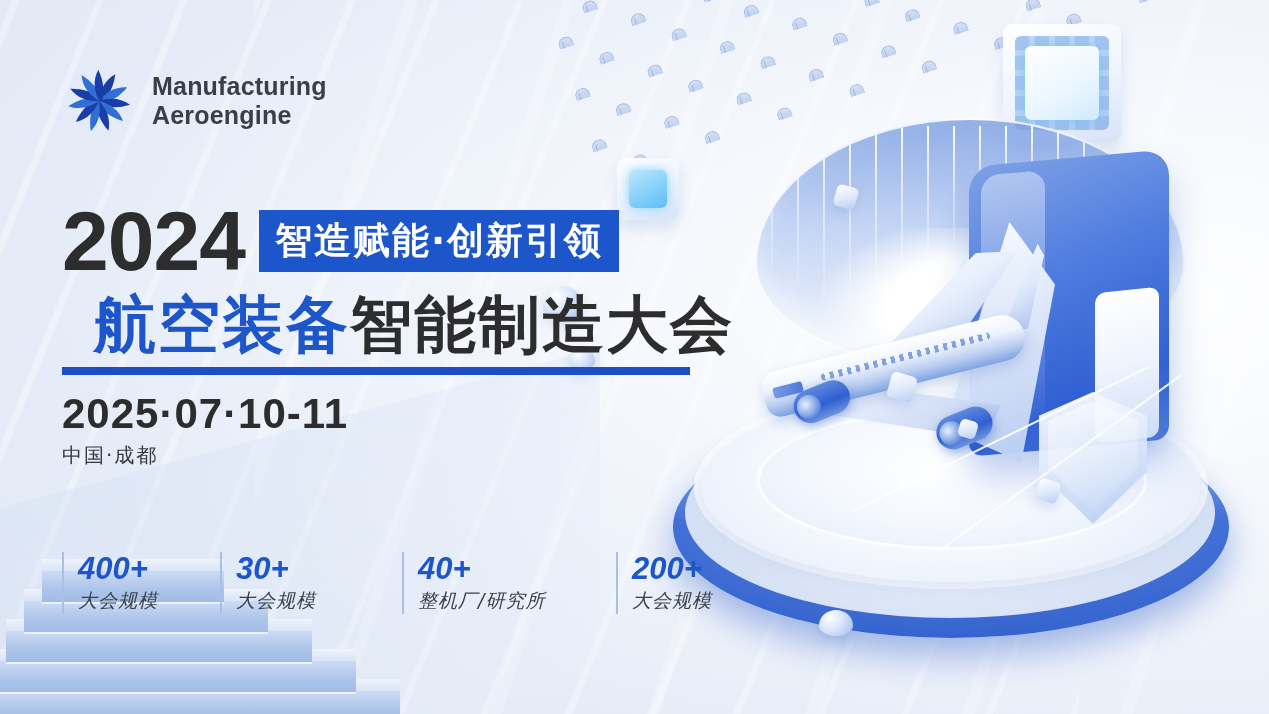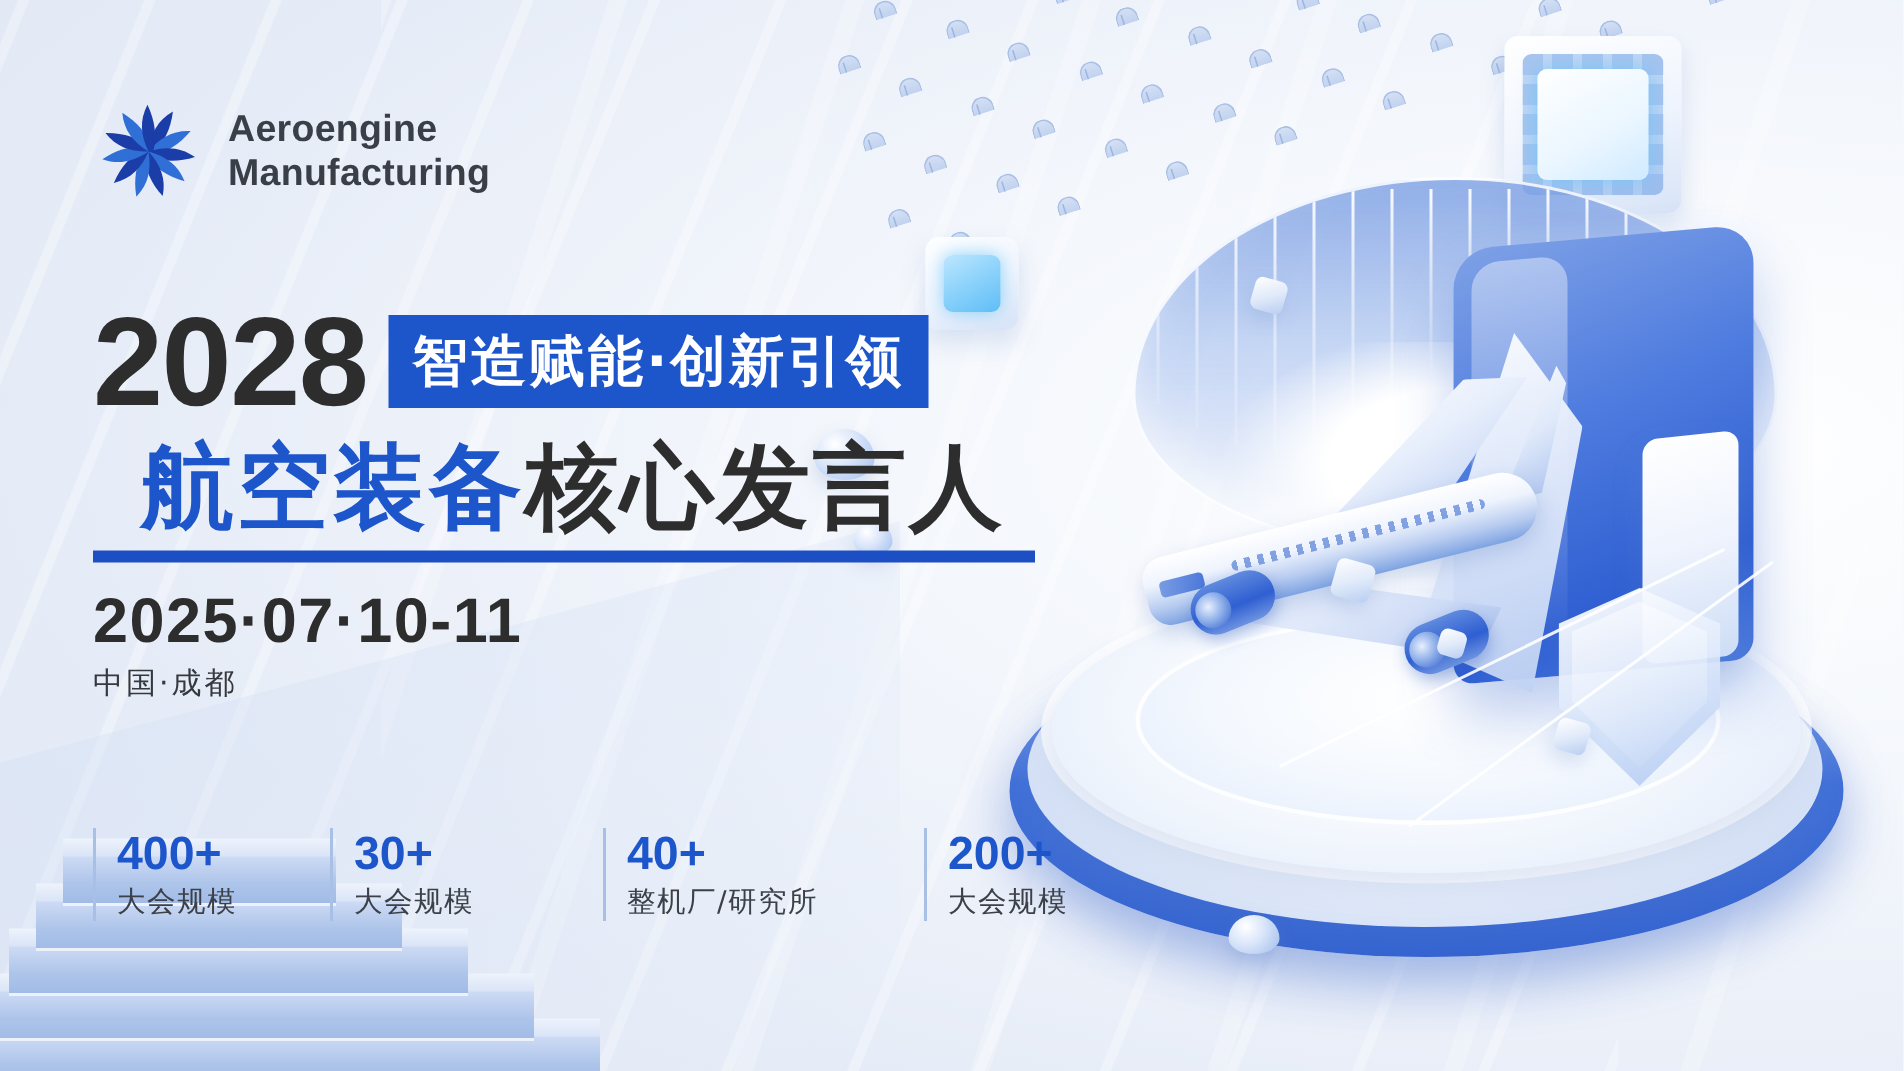--- a/index.html
+++ b/index.html
@@ -243,21 +243,21 @@
              font-family:"DejaVu Sans","Liberation Sans",sans-serif; }
   .main-blue{ color:#1d55cb;margin-left:32px; }
   .main-dark{ color:#2d2d2d; }
   .rule{ margin-top:10px; width:628px; height:8px; background:#1d4fc4; }
 
   .date{ position:absolute; left:62px; top:390px; font-size:42px; font-weight:bold; color:#2d2d2d;
          letter-spacing:1px; font-family:"Liberation Sans","DejaVu Sans",sans-serif; }
   .city{ position:absolute; left:62px; top:442px; font-size:20px; color:#35383d; letter-spacing:2px;
          font-family:"DejaVu Sans","Liberation Sans",sans-serif; }
 
-  .stats{ position:absolute; left:62px; top:552px; display:flex; }
+  .stats{ position:absolute; left:62px; top:552px; display:flex;font-style:italic; }
   .stat{ display:flex; align-items:stretch; padding-left:14px; margin-right:28px;
          border-left:2px solid #a8bfe6; }
   .stat .num{ font-size:31px; font-weight:bold; color:#1d55cb; line-height:1.1;
               font-family:"Liberation Sans","DejaVu Sans",sans-serif; }
   .stat .lbl{ font-size:19px; color:#3c4149; letter-spacing:1px; margin-top:2px;
               font-family:"DejaVu Sans","Liberation Sans",sans-serif; }
   .stat .col{ display:flex; flex-direction:column; }
   .s0{ width:130px; } .s1{ width:154px; } .s2{ width:186px; } .s3{ width:150px; }
 </style>
 </head>
@@ -396,32 +396,32 @@
             <path d="M50,50 C52,34 58,22 72,14 C70,30 64,42 54,52 Z" fill="#2f6fd6" transform="rotate(98.18181818181817 50 50)"></path>
             <path d="M50,50 C52,34 58,22 72,14 C70,30 64,42 54,52 Z" fill="#1a3da8" transform="rotate(130.9090909090909 50 50)"></path>
             <path d="M50,50 C52,34 58,22 72,14 C70,30 64,42 54,52 Z" fill="#2f6fd6" transform="rotate(163.63636363636363 50 50)"></path>
             <path d="M50,50 C52,34 58,22 72,14 C70,30 64,42 54,52 Z" fill="#1a3da8" transform="rotate(196.36363636363635 50 50)"></path>
             <path d="M50,50 C52,34 58,22 72,14 C70,30 64,42 54,52 Z" fill="#2f6fd6" transform="rotate(229.0909090909091 50 50)"></path>
             <path d="M50,50 C52,34 58,22 72,14 C70,30 64,42 54,52 Z" fill="#1a3da8" transform="rotate(261.8181818181818 50 50)"></path>
             <path d="M50,50 C52,34 58,22 72,14 C70,30 64,42 54,52 Z" fill="#2f6fd6" transform="rotate(294.54545454545456 50 50)"></path>
             <path d="M50,50 C52,34 58,22 72,14 C70,30 64,42 54,52 Z" fill="#1a3da8" transform="rotate(327.27272727272725 50 50)"></path>
           </svg></div>
       <div class="logo-text">
+        <div>Manufacturing</div>
         <div>Aeroengine</div>
-        <div>Manufacturing</div>
       </div>
     </div>
 
     <div class="title-block">
       <div class="row-year">
-        <div class="year">2028</div>
+        <div class="year">2024</div>
         <div class="badge">智造赋能·创新引领</div>
       </div>
       <div class="row-main">
-        <span class="main-blue">航空装备</span><span class="main-dark">核心发言人</span>
+        <span class="main-blue">航空装备</span><span class="main-dark">智能制造大会</span>
       </div>
       <div class="rule"></div>
     </div>
 
     <div class="date">2025·07·10-11</div>
     <div class="city">中国·成都</div>
 
     <div class="stats" id="stats">
         <div class="stat s0">
           <div class="col">

